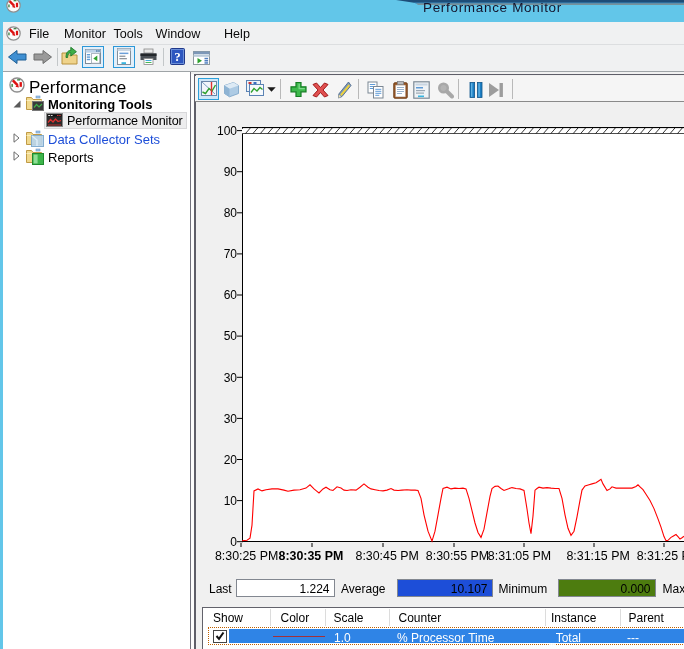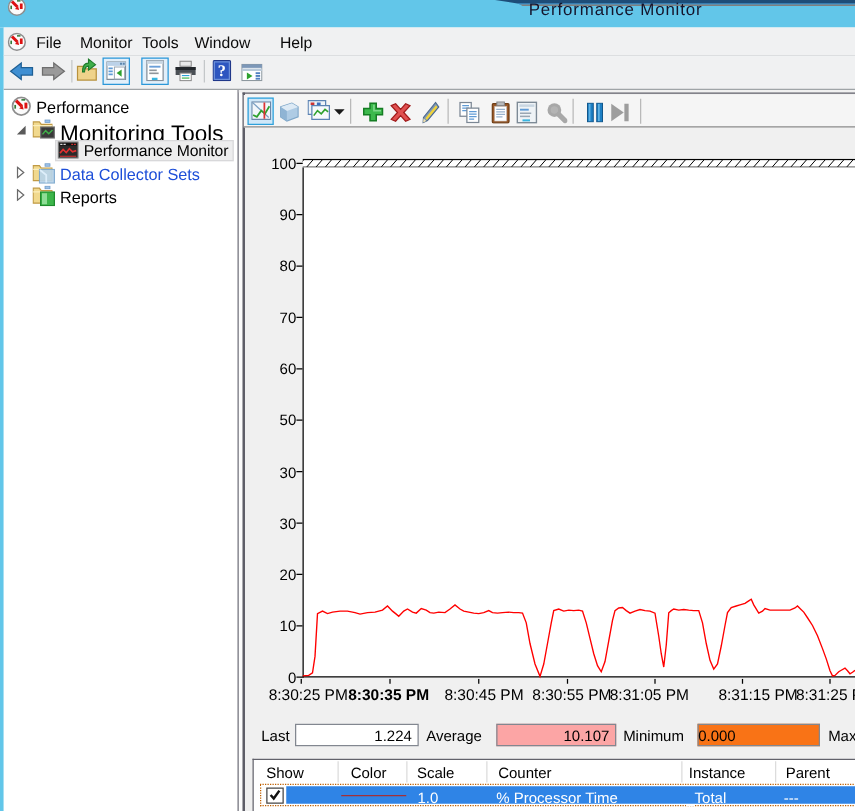--- a/index.html
+++ b/index.html
@@ -118,35 +118,35 @@
 <div class="abs" style="left:191.2px;top:72.4px;width:492.8px;height:2px;background:#f0f0f0;"></div>
 
 <svg class="abs" style="left:9px;top:77px;" width="16" height="16" viewBox="0 0 15 15">
   <circle cx="7.5" cy="7.5" r="6.6" fill="#fbfbfb" stroke="#8e8e8e" stroke-width="1.3"></circle>
   <path d="M3.6 3.2 L8 7.6" stroke="#dd1111" stroke-width="2.4"></path>
   <path d="M9.3 9.9 L5.9 9.1 L8.5 6.9 Z" fill="#dd1111"></path>
   <rect x="9.9" y="4.8" width="2.2" height="4.4" fill="#dd1111"></rect>
   <rect x="7.6" y="2.1" width="2.8" height="1.2" fill="#337a38"></rect>
   <rect x="2.3" y="6.5" width="1.3" height="2.8" fill="#337a38"></rect>
 </svg>
-<div class="abs" style="left:29px;top:78px;font-size:13px;color:#000;">Performance</div>
+<div class="abs" style="left:29px;top:78px;font-size:17px;color:#000;">Performance</div>
 
 <svg class="abs" style="left:13px;top:100px;" width="8" height="8" viewBox="0 0 8 8">
   <path d="M7.5 0.5 L7.5 7.5 L0.5 7.5 Z" fill="#5a5a5a"></path>
 </svg>
 <svg class="abs" style="left:26px;top:95px;" width="18" height="16" viewBox="0 0 18 16">
   <path d="M0.5 2.5 L5.5 2.5 L7 4.5 L15.5 4.5 L15.5 14.5 L0.5 14.5 Z" fill="#f1d98e" stroke="#c09a45" stroke-width="1"></path>
   <path d="M0.5 5.5 L15.5 5.5" stroke="#fbeebc" stroke-width="1"></path>
   <rect x="10" y="1" width="4" height="2" fill="#9ec2e8" stroke="#6d9ac7" stroke-width="0.6"></rect>
 </svg>
 <svg class="abs" style="left:32px;top:101px;" width="12" height="10" viewBox="0 0 12 10">
   <rect x="0.5" y="0.5" width="11" height="9" fill="#3a3a3a" stroke="#777" stroke-width="1"></rect>
   <path d="M2 6.5 L4.5 3.5 L7 6 L10 3" stroke="#3fae49" stroke-width="1.2" fill="none"></path>
 </svg>
-<div class="abs" style="left:48px;top:96.5px;font-size:18px;color:#000;">Monitoring Tools</div>
+<div class="abs" style="left:48px;top:96.5px;font-size:13px;color:#000;font-weight:bold;">Monitoring Tools</div>
 
 <div class="abs" style="left:44px;top:112px;width:143px;height:16.5px;background:#ededee;border:1px solid #d8d8da;"></div>
 <svg class="abs" style="left:46px;top:113px;" width="17" height="14" viewBox="0 0 17 14">
   <rect x="0.5" y="0.5" width="16" height="13" fill="#2b2b2b" stroke="#8a8a8a" stroke-width="1"></rect>
   <rect x="1.5" y="1.5" width="14" height="2" fill="#111"></rect>
   <rect x="2.2" y="2" width="1.8" height="1" fill="#ddd"></rect>
       <rect x="4.8" y="2" width="1.8" height="1" fill="#ddd"></rect>
   <rect x="11" y="2" width="1.5" height="1" fill="#c33"></rect>
       <rect x="13.2" y="2" width="1.5" height="1" fill="#c33"></rect>
   <path d="M2 9.5 L4.5 6.5 L7 9 L9.5 6 L12 8.5 L15 7.5" stroke="#e03030" stroke-width="1.3" fill="none"></path>
@@ -394,31 +394,31 @@
 <svg class="abs" style="left:242px;top:104px;" width="442" height="445">
   <polyline fill="none" stroke="#ff0000" stroke-width="1.1" points="0,436.7 5,436.3 8,434.2 10,421.1 12,386.9 16,384.9 20,386.9 24,385.7 30,384.9 36,384.9 42,386.1 46,387.3 52,386.1 58,385.7 64,384.1 68,380.8 72,384.9 75,387.3 77,389.0 81,384.9 84,383.2 88,385.7 91,386.5 95,382.8 99,384.1 102,386.1 105,386.5 109,385.7 114,386.1 118,383.2 122,379.9 126,383.2 129,384.9 133,385.7 137,386.5 141,386.9 145,386.1 149,384.5 152,386.1 156,386.5 160,386.1 165,385.7 169,386.1 173,386.1 176,386.5 179,394.3 182,410.8 186,427.2 190,437.1 193,427.2 196,410.8 199,394.3 201,384.5 205,383.2 209,384.9 213,384.1 217,384.5 221,384.1 224,384.9 227,394.3 230,406.7 233,419.0 236,428.5 239,433.4 242,425.2 245,408.7 248,392.3 250,384.5 253,382.4 256,382.0 259,384.5 262,386.5 266,384.9 270,383.6 274,384.5 278,384.9 282,386.5 285,405.0 287,419.0 289,429.6 291,412.0 293,386.2 295,384.5 297,383.2 301,384.1 305,383.6 309,384.1 313,384.5 317,384.5 320,394.3 323,410.8 326,424.3 329,431.3 332,427.2 335,412.8 338,396.4 340,386.1 343,382.0 347,380.8 350,379.9 354,378.7 357,376.7 359,375.4 361,379.9 365,386.5 368,384.9 370,382.8 374,384.1 378,384.1 382,384.1 386,384.1 390,384.1 394,382.4 396,380.8 398,382.8 401,385.7 404,390.2 408,396.4 412,404.6 416,414.9 419,423.1 422,432.6 424,436.7 426,436.3 429,433.4 431,432.2 434,430.5 436,432.6 438,435.0 440,433.8 442,432.2"></polyline>
 </svg>
 
 <div class="abs" style="left:0;top:549px;width:684px;height:14px;font-size:12.4px;color:#000;">
   <div class="abs" style="left:206.6px;top:0;width:80px;text-align:center;">8:30:25 PM</div>
   <div class="abs" style="left:276.9px;top:0;width:68px;text-align:center;font-weight:bold;">8:30:35 PM</div>
   <div class="abs" style="left:347.2px;top:0;width:80px;text-align:center;">8:30:45 PM</div>
   <div class="abs" style="left:417.5px;top:0;width:80px;text-align:center;">8:30:55 PM</div>
   <div class="abs" style="left:487.8px;top:0;width:80px;text-align:left;">8:31:05 PM</div>
-  <div class="abs" style="left:558.1px;top:0;width:80px;text-align:right;">8:31:15 PM</div>
+  <div class="abs" style="left:558.1px;top:0;width:80px;text-align:center;">8:31:15 PM</div>
   <div class="abs" style="left:628.4px;top:0;width:80px;text-align:center;">8:31:25 PM</div>
 </div>
 
 <div class="abs" style="left:0;top:0;width:684px;height:649px;font-size:12px;color:#000;pointer-events:none;">
   <div class="abs" style="left:209px;top:582px;text-align:center;">Last</div>
   <div class="abs" style="left:235.5px;top:579px;width:99px;height:17.5px;background:#fff;border:1px solid #828790;text-align:right;padding:1.5px 4px 0 0;">1.224</div>
   <div class="abs" style="left:341px;top:582px;">Average</div>
-  <div class="abs" style="left:396.5px;top:579px;width:96px;height:17.5px;background:#fca5a5;border:1px solid #828790;text-align:right;padding:1.5px 4px 0 0;">10.107</div>
+  <div class="abs" style="left:396.5px;top:579px;width:96px;height:17.5px;background:#1d4ed8;border:1px solid #828790;text-align:right;padding:1.5px 4px 0 0;">10.107</div>
   <div class="abs" style="left:498.5px;top:582px;">Minimum</div>
-  <div class="abs" style="left:557.5px;top:579px;width:98px;height:17.5px;background:#f97316;border:1px solid #828790;padding:1.5px 4px 0 0;">0.000</div>
+  <div class="abs" style="left:557.5px;top:579px;width:98px;height:17.5px;background:#4d7c0f;border:1px solid #828790;text-align:right;padding:1.5px 4px 0 0;">0.000</div>
   <div class="abs" style="left:662.5px;top:582px;">Maximum</div>
 </div>
 
 <div class="abs" style="left:201.5px;top:607px;width:482.5px;height:42px;background:#fff;border:1.2px solid #62626b;border-right:none;border-bottom:none;"></div>
 
 <div class="abs" style="left:0;top:611px;width:684px;height:14px;font-size:12px;color:#000;">
   <span class="abs" style="left:213px;">Show</span>
   <span class="abs" style="left:280.5px;">Color</span>
   <span class="abs" style="left:333.5px;">Scale</span>
   <span class="abs" style="left:398.5px;">Counter</span>

